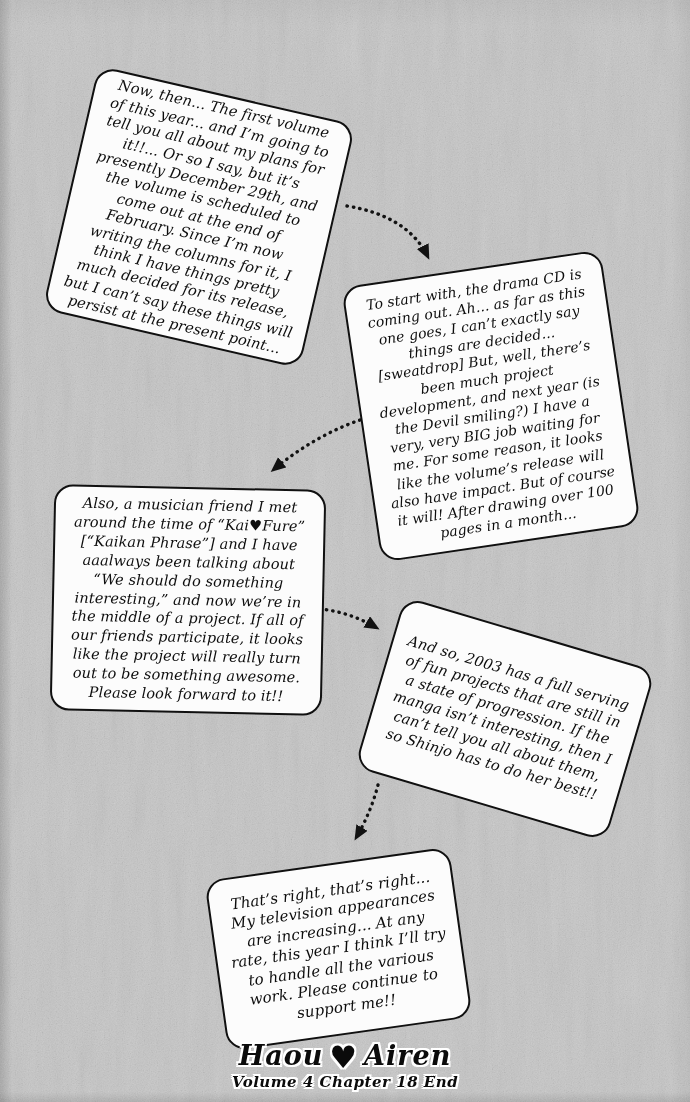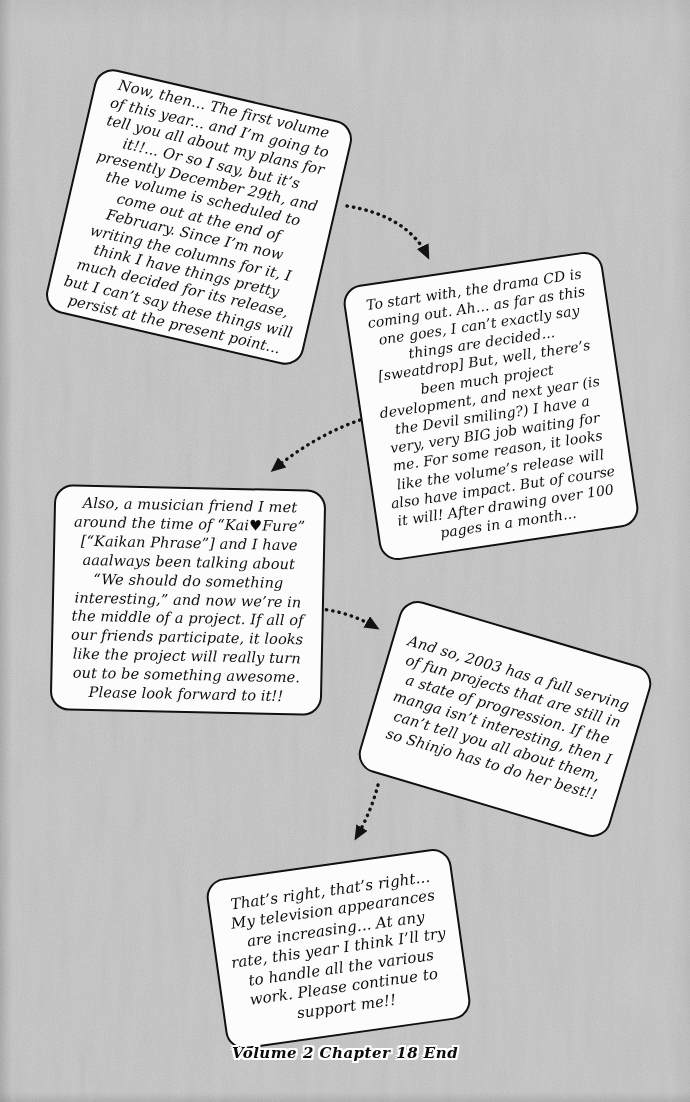--- a/index.html
+++ b/index.html
@@ -114,16 +114,19 @@
 
   <div class="note note-4">
     <span>And so, 2003 has a full serving of fun projects that are still in a state of progression.  If the manga isn’t interesting, then I can’t tell you all about them, so Shinjo has to do her best!!</span>
   </div>
 
   <div class="note note-5">
     <span>That’s right, that’s right... My television appearances are increasing...  At any rate, this year I think I’ll try to handle all the various work.  Please continue to support me!!</span>
   </div>
 
   <div class="footer">
-    <div class="chapter-end outlined">Volume 2 Chapter 18 End</div>
+    <div class="series-title outlined">
+      <span>Haou</span><span class="heart">♥</span><span>Airen</span>
+    </div>
+    <div class="chapter-end outlined">Volume 4 Chapter 18 End</div>
   </div>
 
 </div>
 
 </body></html>

